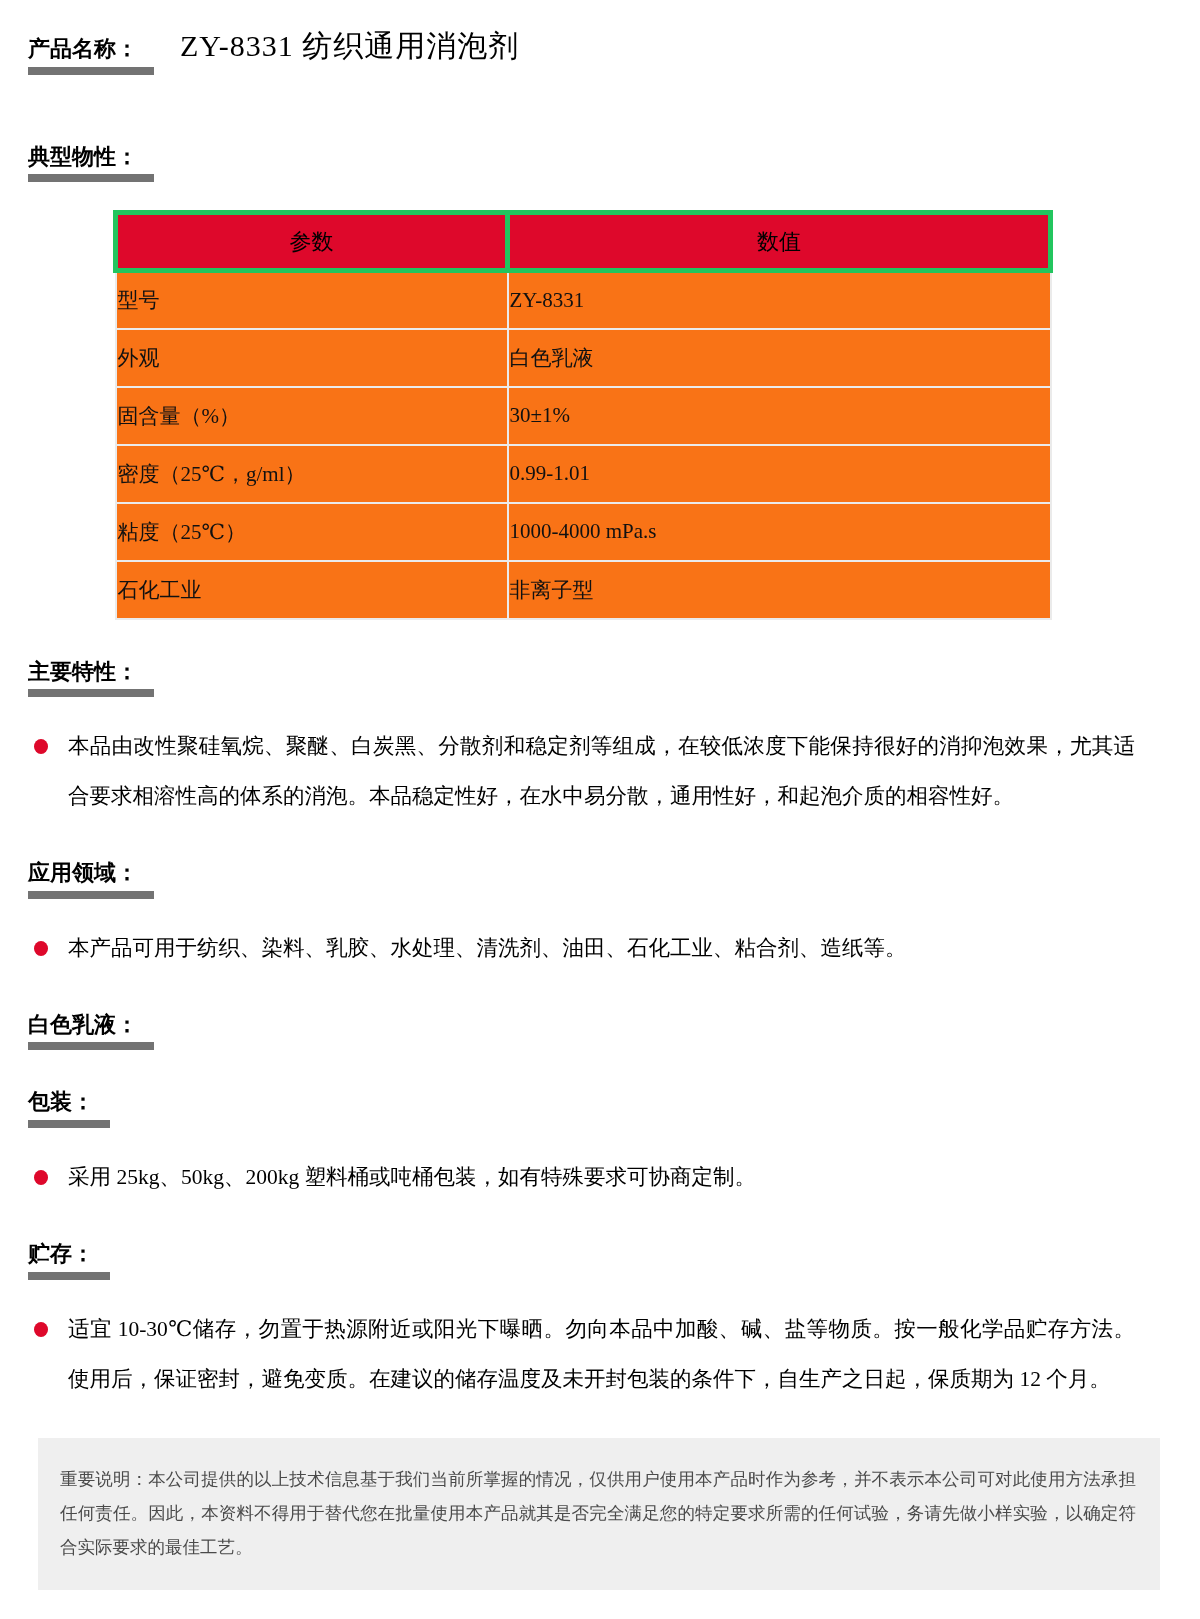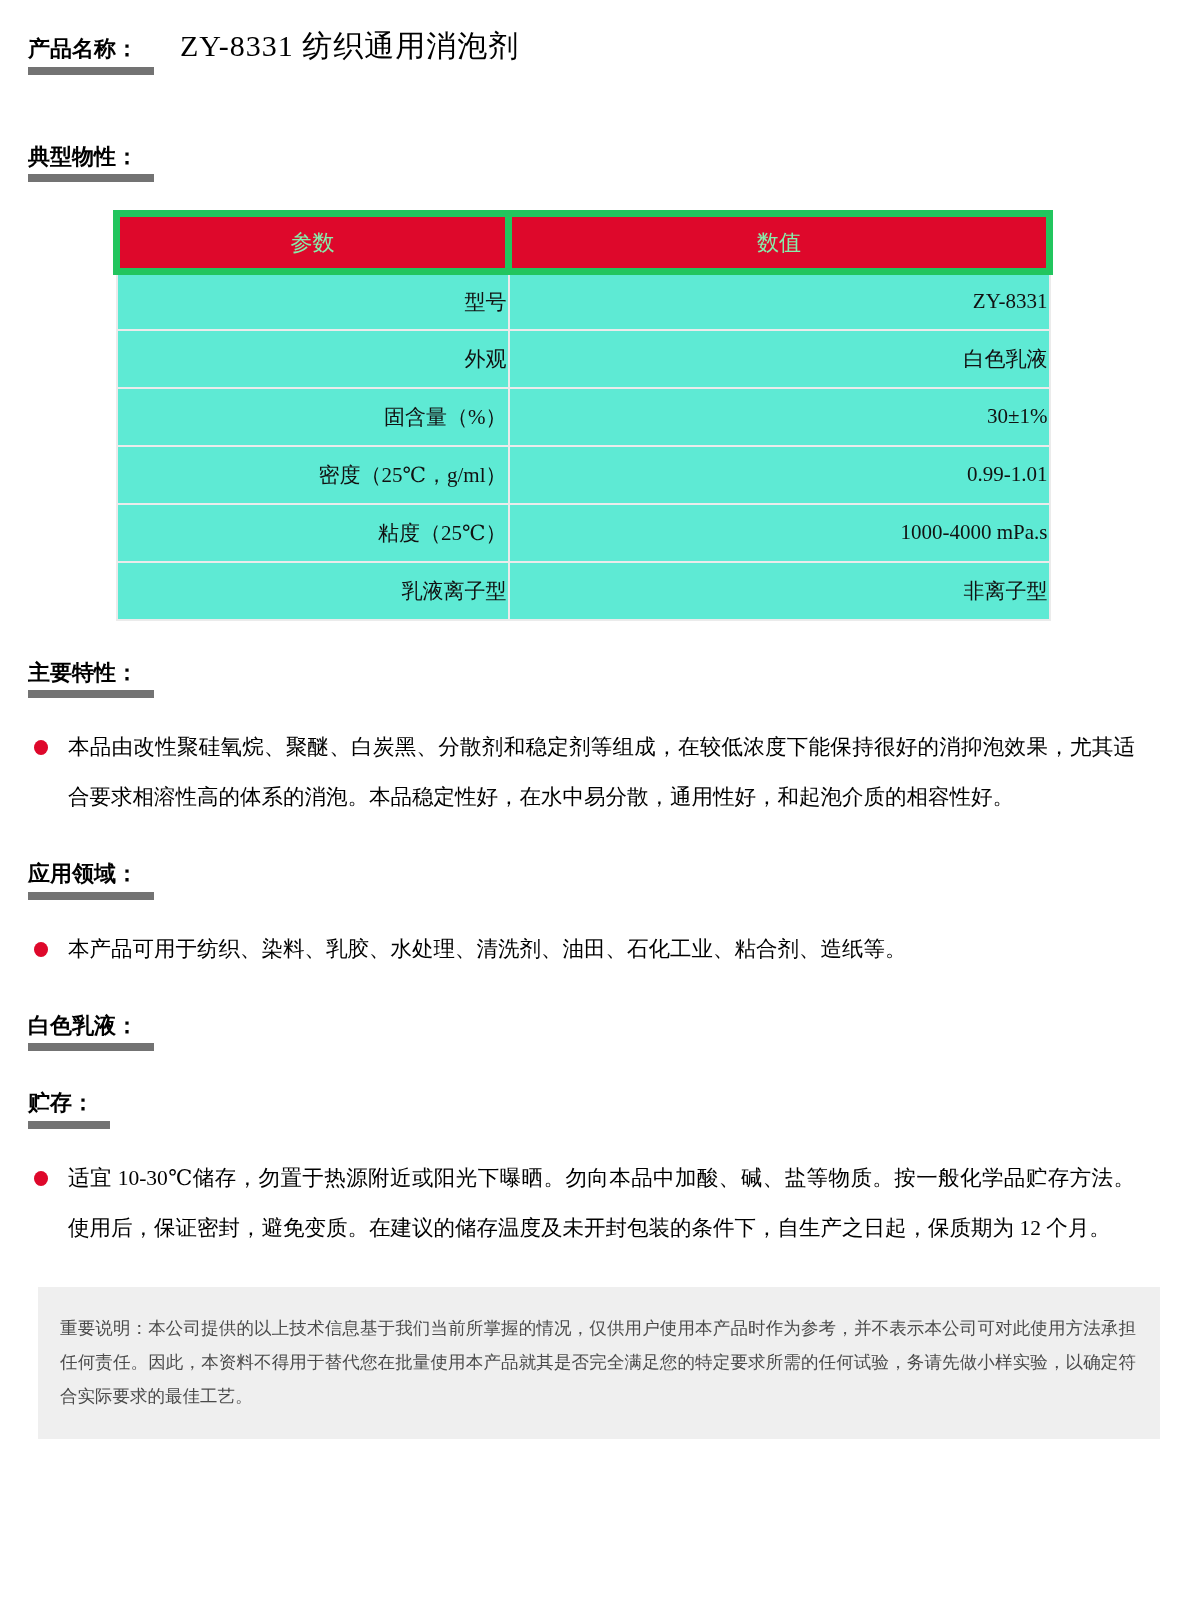--- a/index.html
+++ b/index.html
@@ -28,28 +28,28 @@
   .heading-block{margin-top:42px;}
   .props-heading{margin-top:68px;}
 
   table.props{
     border-collapse:collapse;
     margin:28px 0 0 85px;
     width:940px;
     table-layout:fixed;
   }
   table.props th{
-    background:var(--accent);color:#86efac;font-weight:normal;
-    font-size:22px;height:58px;border:7px solid #22c55e;
+    background:var(--accent);color:#000000;font-weight:normal;
+    font-size:22px;height:58px;border:5px solid #22c55e;
   }
   table.props th:first-child{width:392px;}
   table.props td{
     border:2px solid var(--table-border);
-    height:58px;text-align:right;font-size:21px;color:#111;
-    background:#5eead4;
+    height:58px;text-align:left;font-size:21px;color:#111;
+    background:#f97316;
   }
 
   .section{margin-top:38px;}
   ul.bullets{list-style:none;margin:0;padding:0;}
   ul.bullets li{
     position:relative;
     margin-top:24px;
     padding-left:40px;
     line-height:50px;
     text-align:justify;
@@ -108,21 +108,21 @@
       </tr>
       <tr>
         <td>密度（25℃，g/ml）</td>
         <td>0.99-1.01</td>
       </tr>
       <tr>
         <td>粘度（25℃）</td>
         <td>1000-4000 mPa.s</td>
       </tr>
       <tr>
-        <td>乳液离子型</td>
+        <td>石化工业</td>
         <td>非离子型</td>
       </tr>
     </tbody>
   </table>
 
   <div class="section">
     <span class="label-underlined">主要特性：</span>
     <ul class="bullets">
       <li>
         <span class="dot"></span>
@@ -138,20 +138,29 @@
         <span class="dot"></span>
         <span>本产品可用于纺织、染料、乳胶、水处理、清洗剂、油田、石化工业、粘合剂、造纸等。</span>
       </li>
     </ul>
   </div>
 
   <div class="section">
     <span class="label-underlined">白色乳液：</span>
   </div>
 
+  <div class="section">
+    <span class="label-underlined">包装：</span>
+    <ul class="bullets">
+      <li>
+        <span class="dot"></span>
+        <span>采用 25kg、50kg、200kg 塑料桶或吨桶包装，如有特殊要求可协商定制。</span>
+      </li>
+    </ul>
+  </div>
 
   <div class="section">
     <span class="label-underlined">贮存：</span>
     <ul class="bullets">
       <li>
         <span class="dot"></span>
         <span>适宜 10-30℃储存，勿置于热源附近或阳光下曝晒。勿向本品中加酸、碱、盐等物质。按一般化学品贮存方法。使用后，保证密封，避免变质。在建议的储存温度及未开封包装的条件下，自生产之日起，保质期为 12 个月。</span>
       </li>
     </ul>
   </div>

